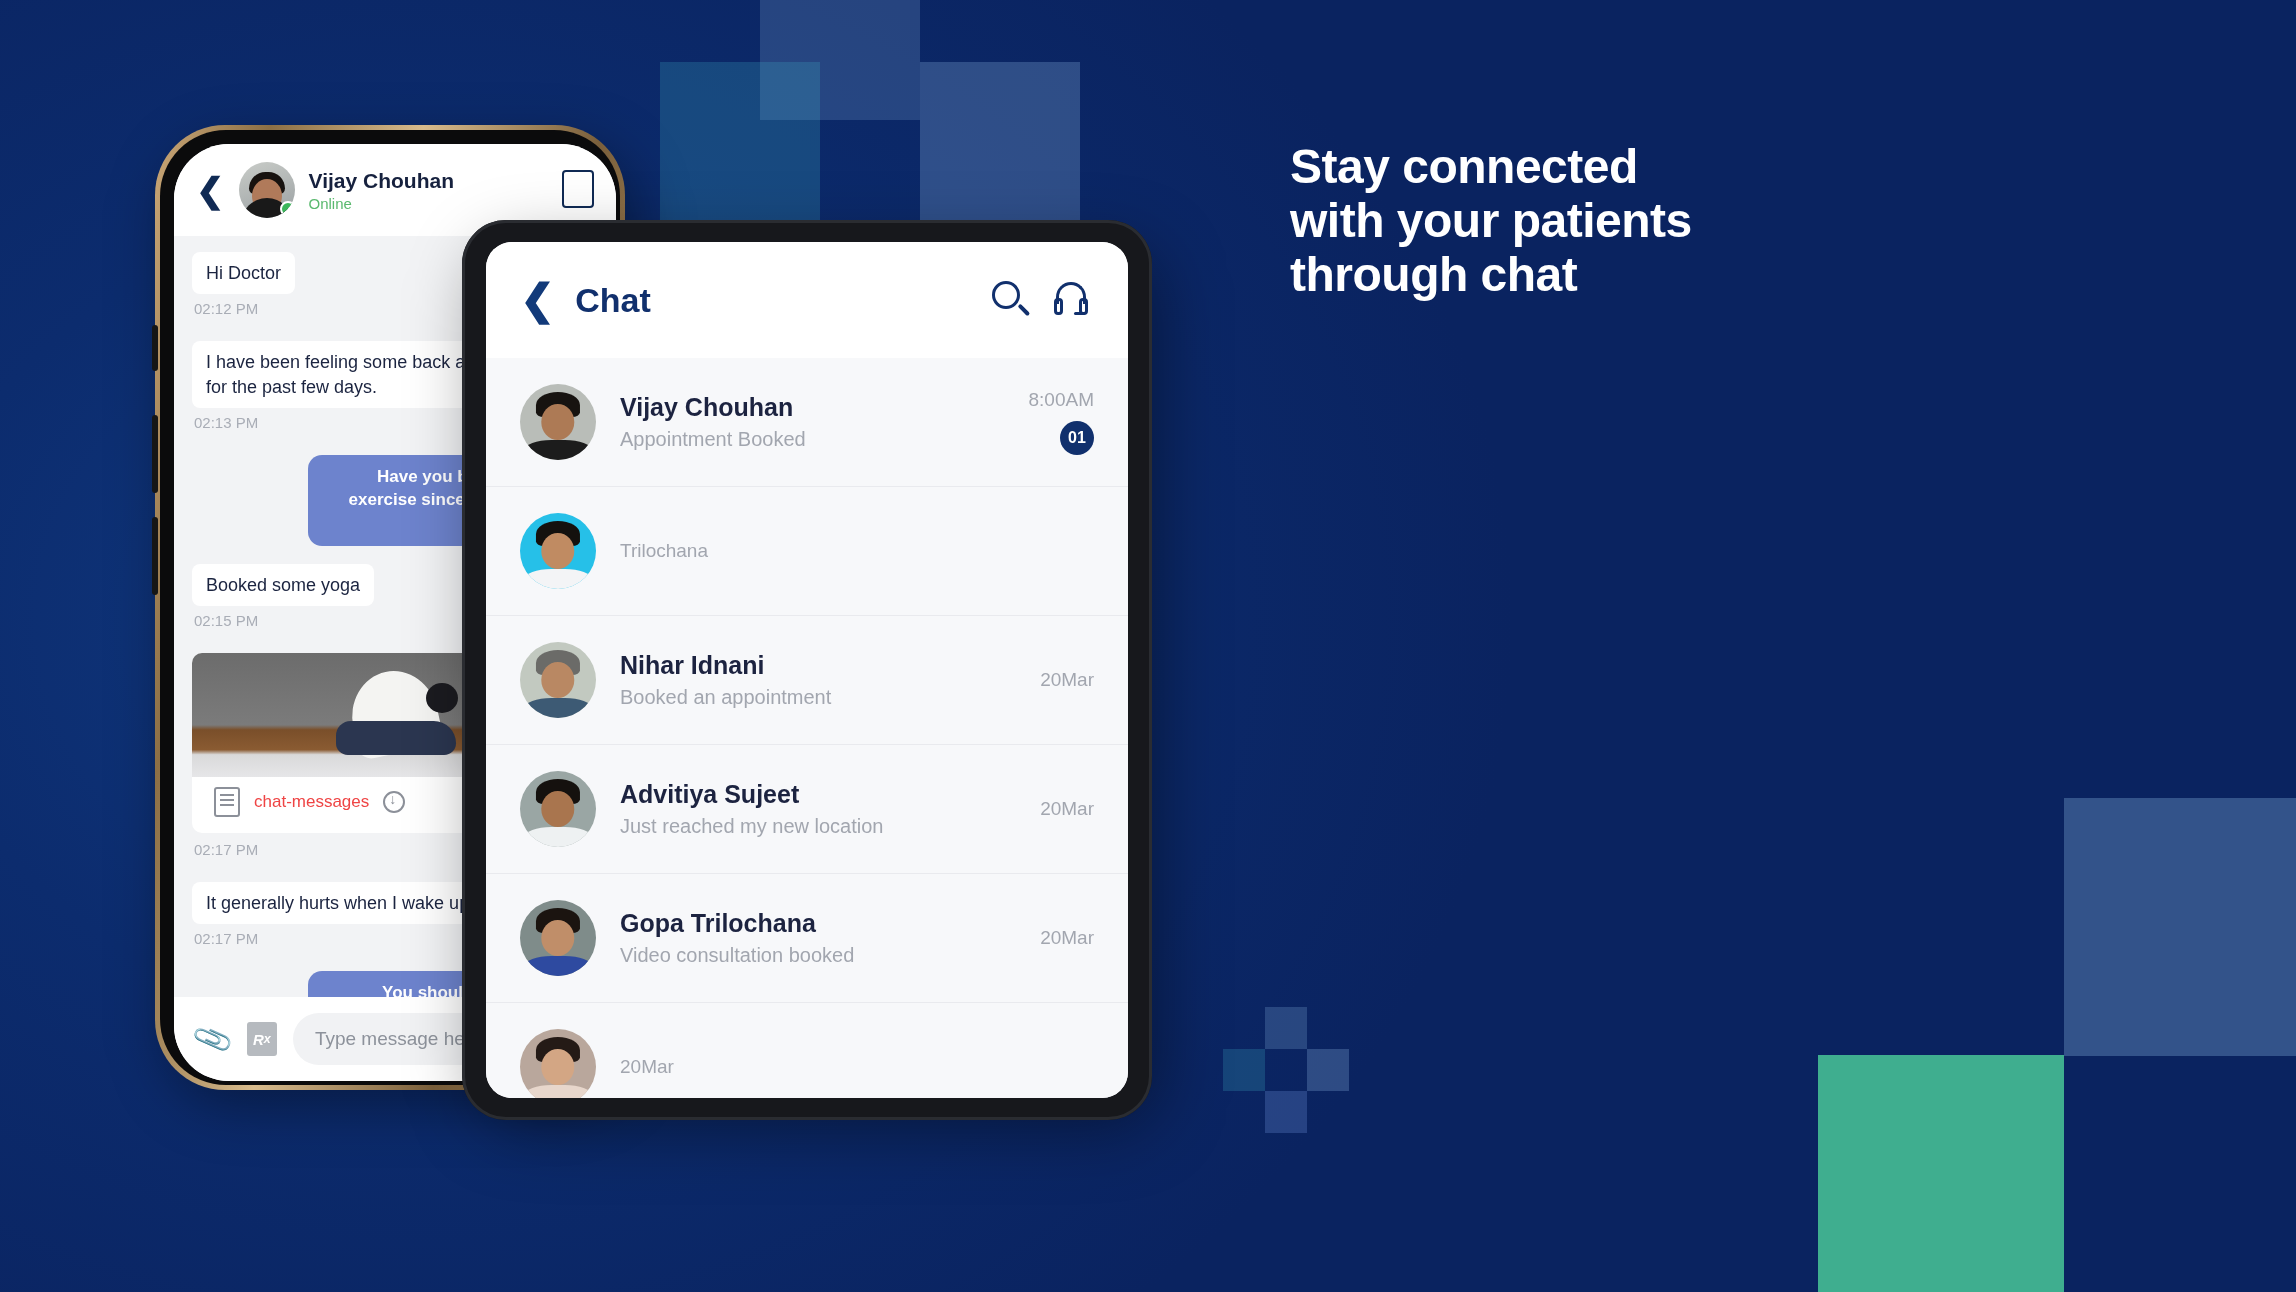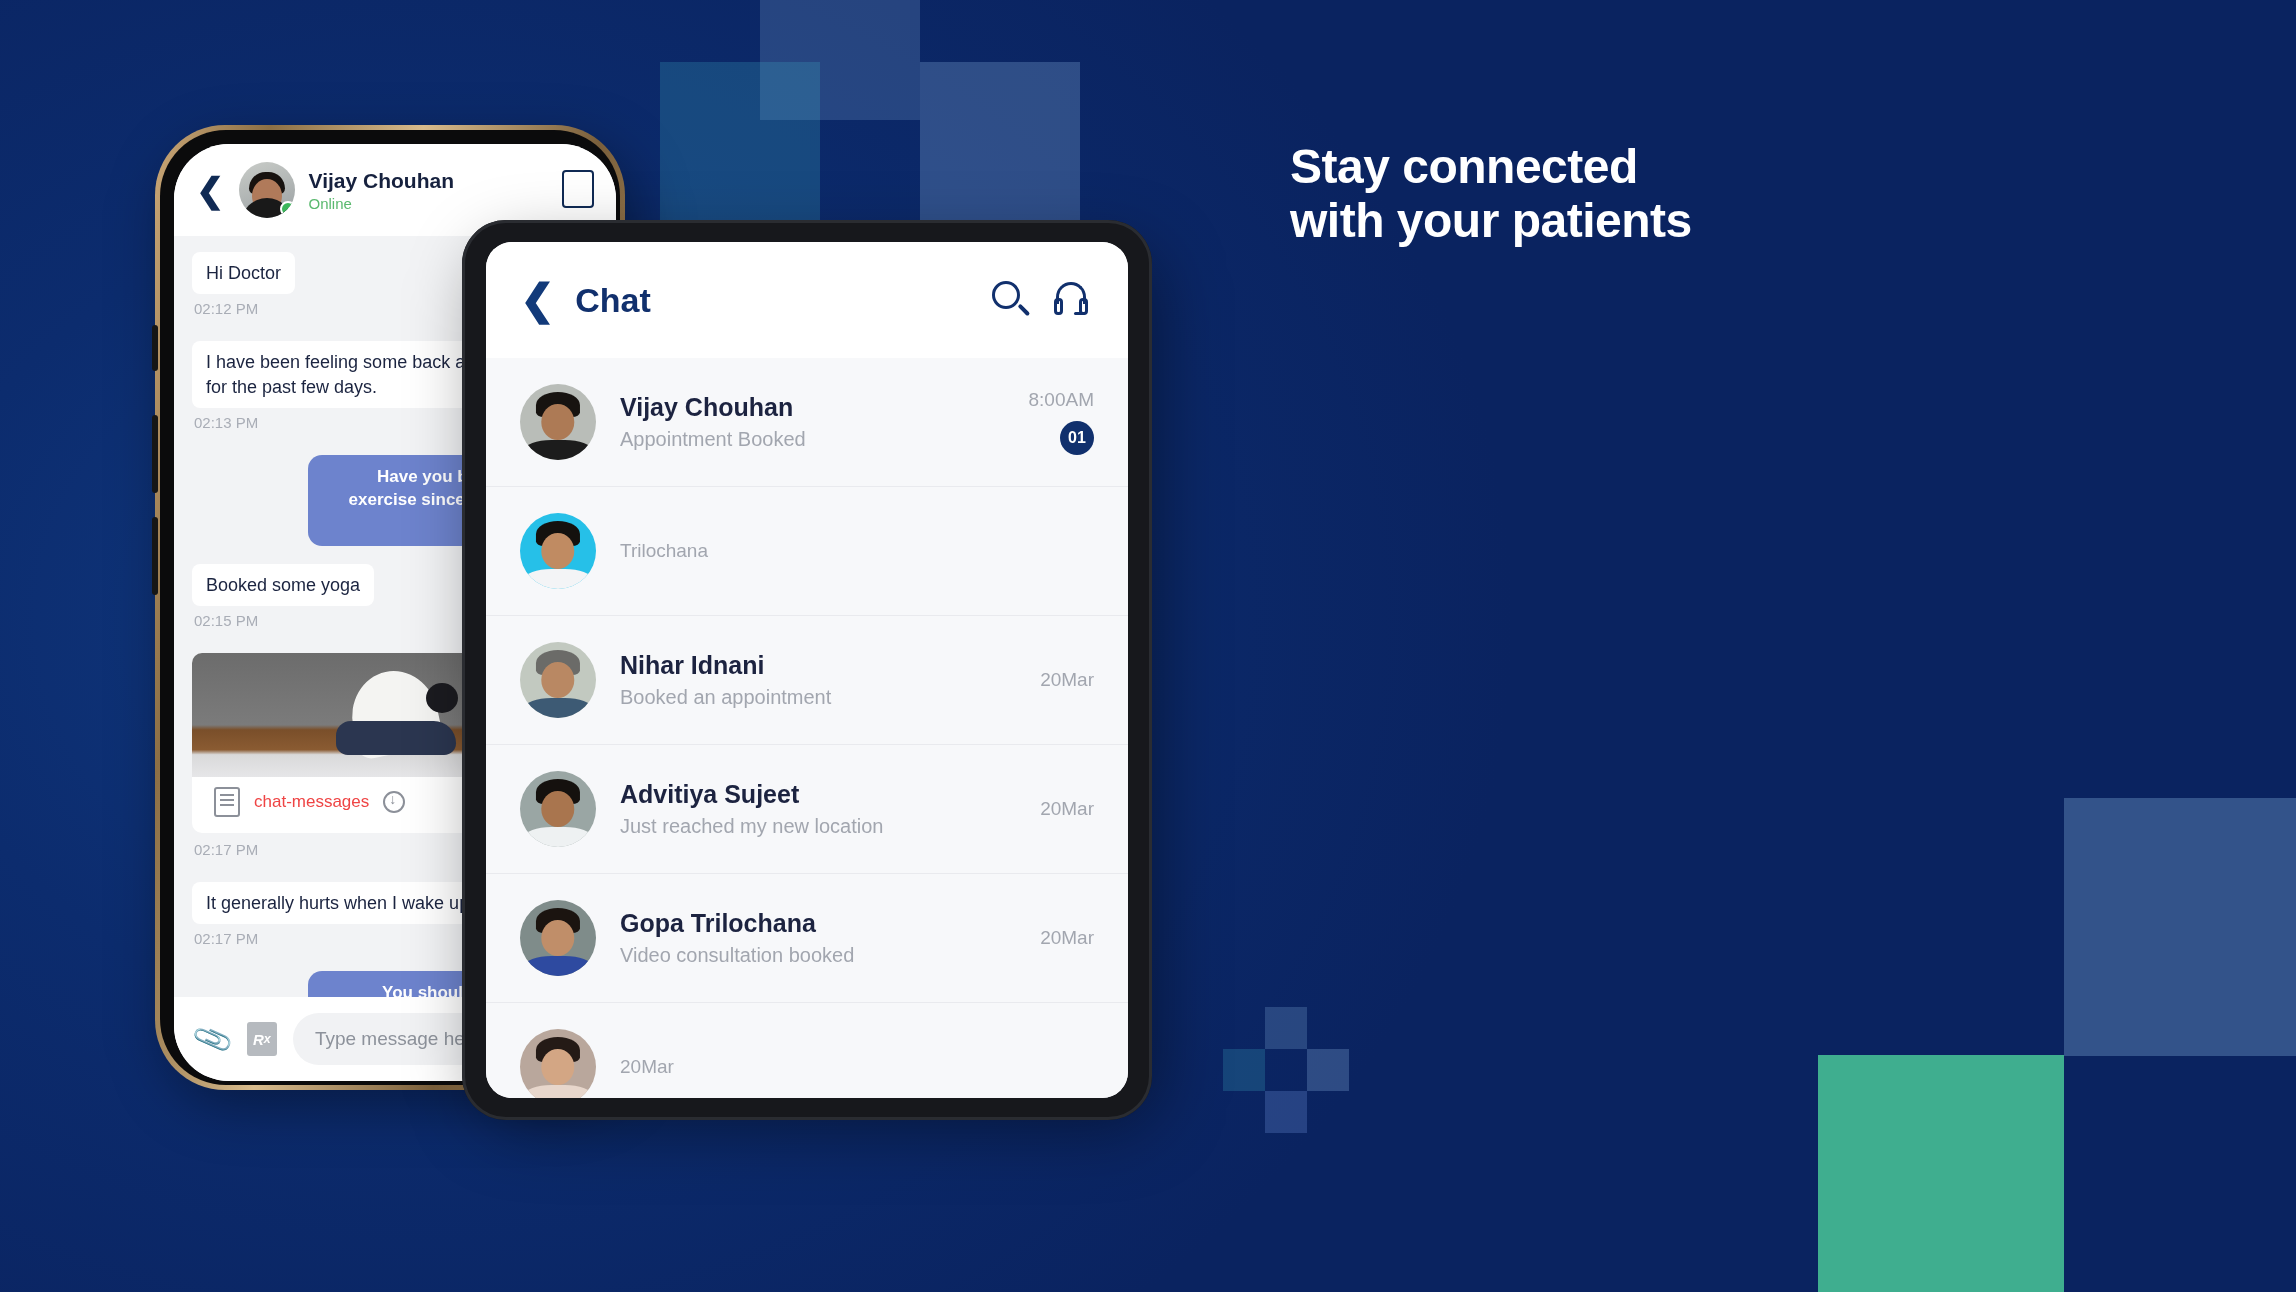--- a/index.html
+++ b/index.html
@@ -238,20 +238,21 @@
     <div class="sq" style="left: 1223px; top: 1049px; width: 42px; height: 42px; background: rgba(70, 185, 205, 0.22);"></div>
     <div class="sq" style="left: 1307px; top: 1049px; width: 42px; height: 42px; background: rgba(150, 195, 235, 0.26);"></div>
     <div class="sq" style="left: 1265px; top: 1091px; width: 42px; height: 42px; background: rgba(120, 160, 230, 0.26);"></div>
     <div class="sq" style="left: 2064px; top: 798px; width: 232px; height: 258px; background: rgba(150, 195, 235, 0.3);"></div>
     <div class="sq" style="left: 1818px; top: 1055px; width: 246px; height: 237px; background: rgb(63, 174, 143);"></div>
   </div>
 
 <div class="headline">
   <span>Stay connected</span>
   <span>with your patients</span>
+  <span>through chat</span>
 </div>
 
 <div class="phone-wrap">
   <div class="phone-shadow"></div>
   <div class="phone-gold">
     <div class="phone-side a"></div>
     <div class="phone-side b"></div>
     <div class="phone-side c"></div>
     <div class="phone-black">
       <div class="phone-screen">

